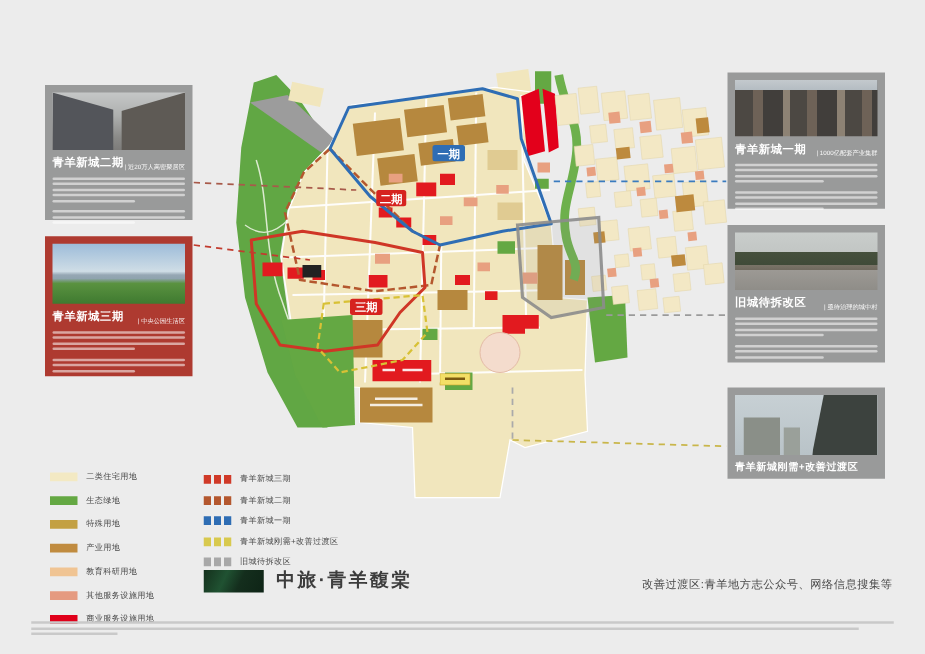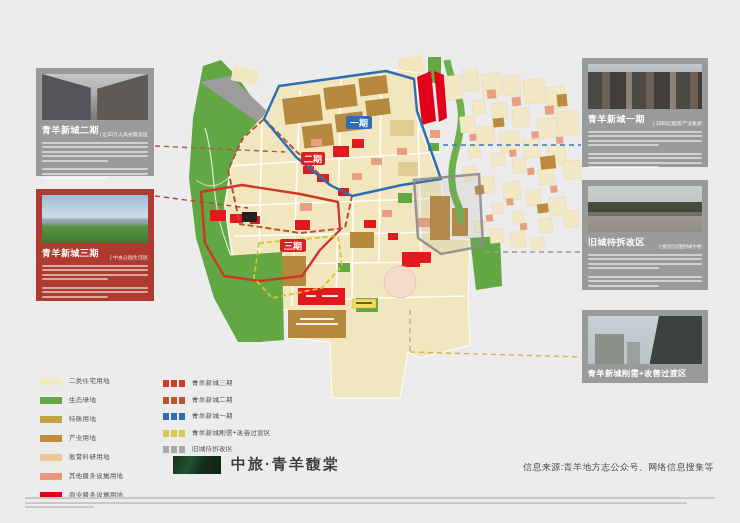--- a/index.html
+++ b/index.html
@@ -374,24 +374,24 @@
   <div class="legend-row" style="margin-bottom:7.5px;">
       <span class="sw dashed" style="background: linear-gradient(90deg, rgb(216, 201, 78) 0px, rgb(216, 201, 78) 26%, transparent 26%, transparent 37%, rgb(216, 201, 78) 37%, rgb(216, 201, 78) 63%, transparent 63%, transparent 74%, rgb(216, 201, 78) 74%, rgb(216, 201, 78) 100%);"></span>
       <span class="legend-label">青羊新城刚需+改善过渡区</span>
     </div>
   <div class="legend-row">
       <span class="sw dashed" style="background: linear-gradient(90deg, rgb(168, 168, 168) 0px, rgb(168, 168, 168) 26%, transparent 26%, transparent 37%, rgb(168, 168, 168) 37%, rgb(168, 168, 168) 63%, transparent 63%, transparent 74%, rgb(168, 168, 168) 74%, rgb(168, 168, 168) 100%);"></span>
       <span class="legend-label">旧城待拆改区</span>
     </div>
 </div>
 
-<div class="abs" style="left:173px;top:455px;display:flex;align-items:center;">
+<div class="abs" style="left:163px;top:455px;display:flex;align-items:center;">
   <div class="logo-img"></div>
   <span class="logo-text" style="margin-left:10px;">中旅·青羊馥棠</span>
 </div>
 
-<div class="abs source-text" style="right:26px;top:461px;">信息来源:青羊地方志公众号、网络信息搜集等</div>
+<div class="abs source-text" style="right:26px;top:461px;">改善过渡区:青羊地方志公众号、网络信息搜集等</div>
 
 <div class="abs" style="left:25px;top:497px;width:690px;">
   <div class="foot-bar" style="width:100%;"></div>
   <div class="foot-bar" style="width:96%;"></div>
   <div class="foot-bar" style="width:10%;"></div>
 </div>
 
 </body></html>

